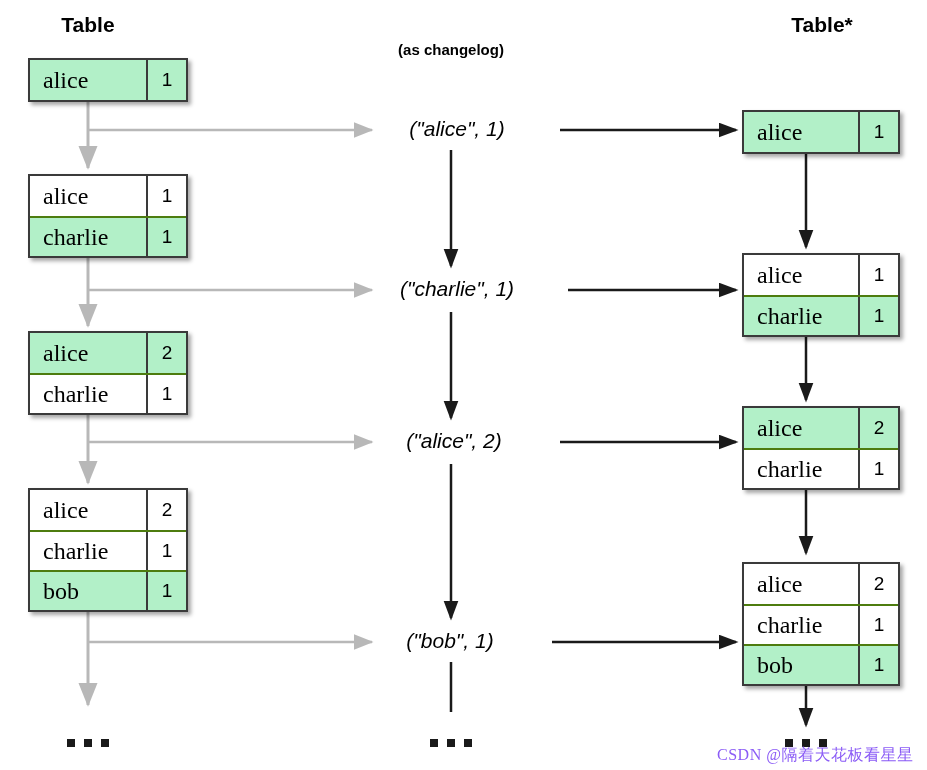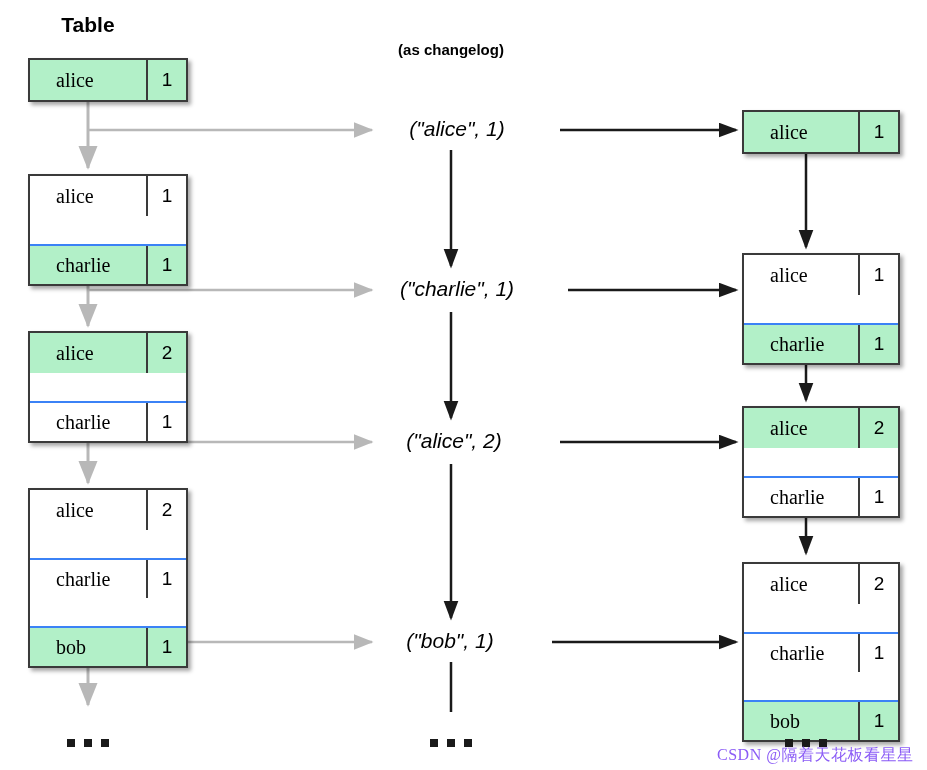--- a/index.html
+++ b/index.html
@@ -44,30 +44,29 @@
     background: #ffffff;
     box-shadow: 3px 3px 4px rgba(0,0,0,0.35);
     border-collapse: collapse;
   }
   .kv-row {
     display: flex;
     height: 40px;
     box-sizing: border-box;
   }
   .kv-row + .kv-row {
-    border-top: 2px solid #3b82f6;
-    margin-top: 28px;
+    border-top: 2px solid #4d7c0f;
   }
   .kv-key {
     flex: 0 0 118px;
     display: flex;
     align-items: center;
-    padding-left: 26px;
+    padding-left: 13px;
     box-sizing: border-box;
-    font-size: 20px;
+    font-size: 24px;
     color: #000000;
     border-right: 2px solid #3a3a3a;
   }
   .kv-val {
     flex: 1 1 auto;
     display: flex;
     align-items: center;
     justify-content: center;
     box-sizing: border-box;
     font-family: "Liberation Sans", sans-serif;
@@ -176,20 +175,21 @@
       <line x1="806" y1="334" x2="806" y2="400" marker-end="url(#mb)"></line>
       <line x1="806" y1="487" x2="806" y2="553" marker-end="url(#mb)"></line>
       <line x1="806" y1="682" x2="806" y2="725" marker-end="url(#mb)"></line>
     </g>
   </svg>
 
   <div class="col-title" style="left:28px; top:13px; width:120px;">Table</div>
 
   <div class="col-subtitle" style="left:371px; top:41px; width:160px;">(as changelog)</div>
 
+  <div class="col-title" style="left:742px; top:13px; width:160px;">Table*</div>
 
   <div class="kv-table" style="left:28px; top:58px; width:160px;">
     <div class="kv-row hl">
       <div class="kv-key">alice</div>
       <div class="kv-val">1</div>
     </div>
   </div>
 
   <div class="kv-table" style="left:28px; top:174px; width:160px;">
     <div class="kv-row plain">

